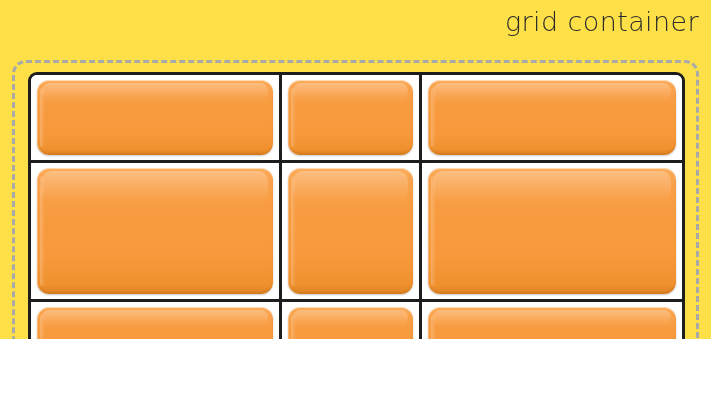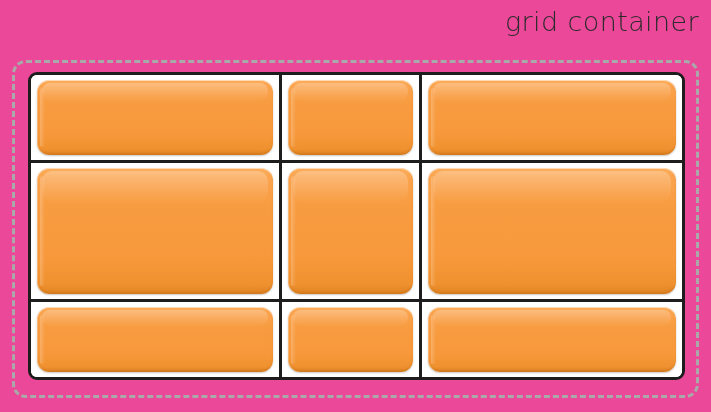--- a/index.html
+++ b/index.html
@@ -9,22 +9,22 @@
     background: #ffffff;
   }
 
   body {
     font-family: "DejaVu Sans", "Liberation Sans", sans-serif;
   }
 
   #stage {
     position: relative;
     width: 711px;
-    height: 412px;
-    background: #ec4899;
+    height: 339px;
+    background: #fde047;
     overflow: hidden;
   }
 
   
   #caption {
     position: absolute;
     left: 0;
     top: 4px;
     width: 699px;
     text-align: right;

